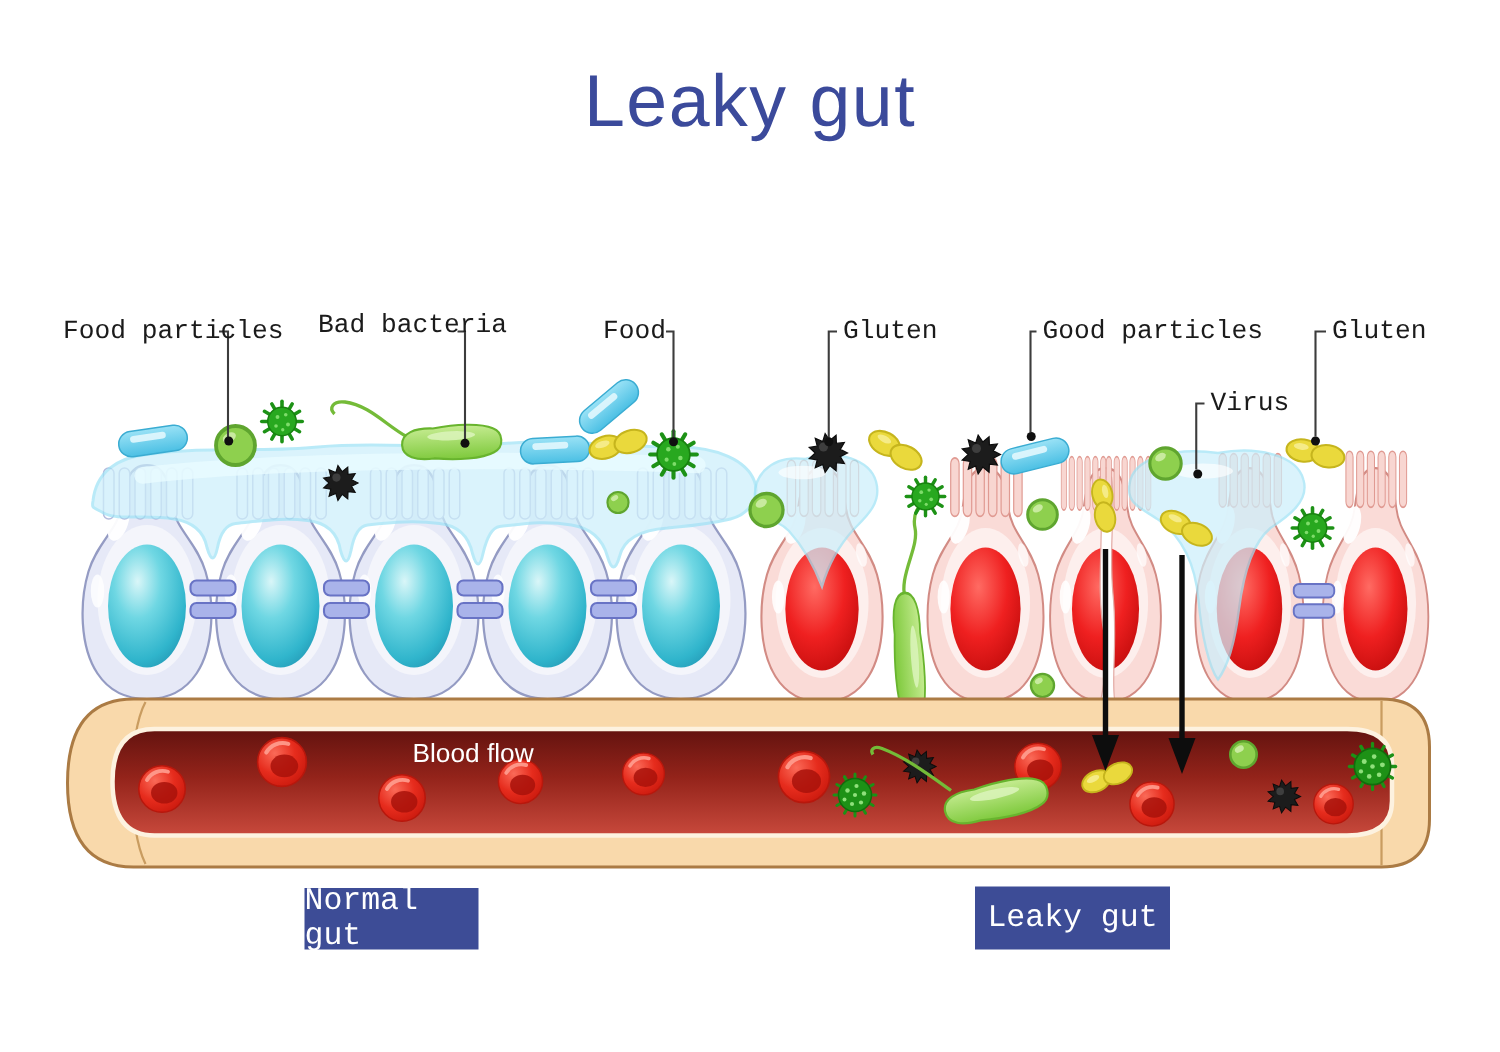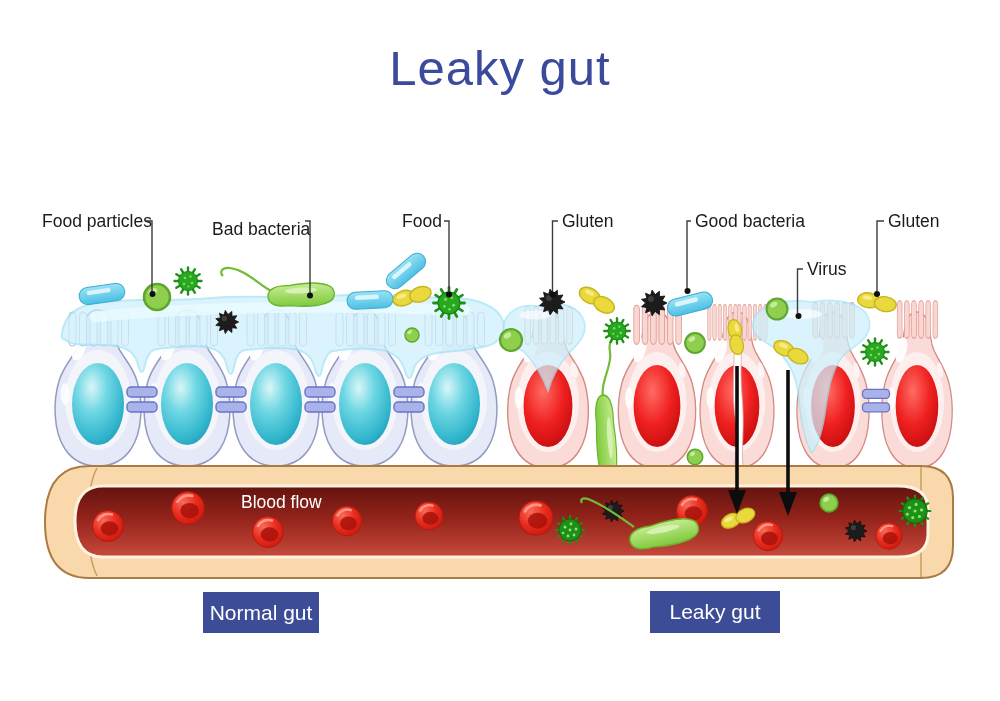--- a/index.html
+++ b/index.html
@@ -1,24 +1,24 @@
 <!DOCTYPE html>
 <html><head>
 <meta charset="utf-8">
 <style>
   html,body{margin:0;padding:0;background:#fff;}
   .stage{position:relative;width:1000px;height:701px;background:#ffffff;overflow:hidden;
          font-family:"Liberation Sans",sans-serif;border-radius:16px;}
   .stage svg{position:absolute;left:0;top:0;}
   .title{position:absolute;top:40px;left:0;right:0;text-align:center;
          font-size:49px;color:#3b4a9b;letter-spacing:1px;}
-  .callout{position:absolute;font-size:17.5px;color:#1b1b1b;white-space:nowrap;line-height:19px;}
-  .flow-label{position:absolute;font-size:17.5px;color:#ffffff;white-space:nowrap;}
+  .callout{position:absolute;font-size:17.5px;color:#1b1b1b;white-space:nowrap;line-height:19px;font-family:Liberation Mono, monospace;}
+  .flow-label{position:absolute;font-size:17.5px;color:#ffffff;white-space:nowrap;margin-left:34px;}
   .badge{position:absolute;background:#3d4c96;color:#fff;font-size:21px;
-         display:flex;align-items:center;justify-content:center;}
+         display:flex;align-items:center;justify-content:center;font-family:Liberation Mono, monospace;}
   .badge.normal{left:203px;top:592px;width:116px;height:41px;}
   .badge.leaky{left:650px;top:591px;width:130px;height:42px;}
 </style>
 </head>
 <body>
 
 <div class="stage">
 
 <svg width="1000" height="701" viewBox="0 0 1000 701">
   <defs>
@@ -305,24 +305,24 @@
     <path d="M884,221 H877 V291"></path>
     <circle cx="877" cy="294" r="3" fill="#101010" stroke="none"></circle>
     <path d="M803,269 H797.5 V313"></path>
     <circle cx="798.5" cy="316" r="3" fill="#101010" stroke="none"></circle>
   </g>
 </svg>
 
   <div class="title">Leaky gut</div>
 
   <div class="callout" style="left:42px;top:212px">Food particles</div>
-  <div class="callout" style="left:212px;top:220px">Bad bacteria</div>
+  <div class="callout" style="left:212px;top:208px">Bad bacteria</div>
   <div class="callout" style="left:402px;top:212px">Food</div>
   <div class="callout" style="left:562px;top:212px">Gluten</div>
-  <div class="callout" style="left:695px;top:212px">Good bacteria</div>
+  <div class="callout" style="left:695px;top:212px">Good particles</div>
   <div class="callout" style="left:888px;top:212px">Gluten</div>
   <div class="callout" style="left:807px;top:260px">Virus</div>
 
   <div class="flow-label" style="left:241px;top:492px">Blood flow</div>
 
   <div class="badge normal">Normal gut</div>
   <div class="badge leaky">Leaky gut</div>
 </div>
 
 </body></html>

